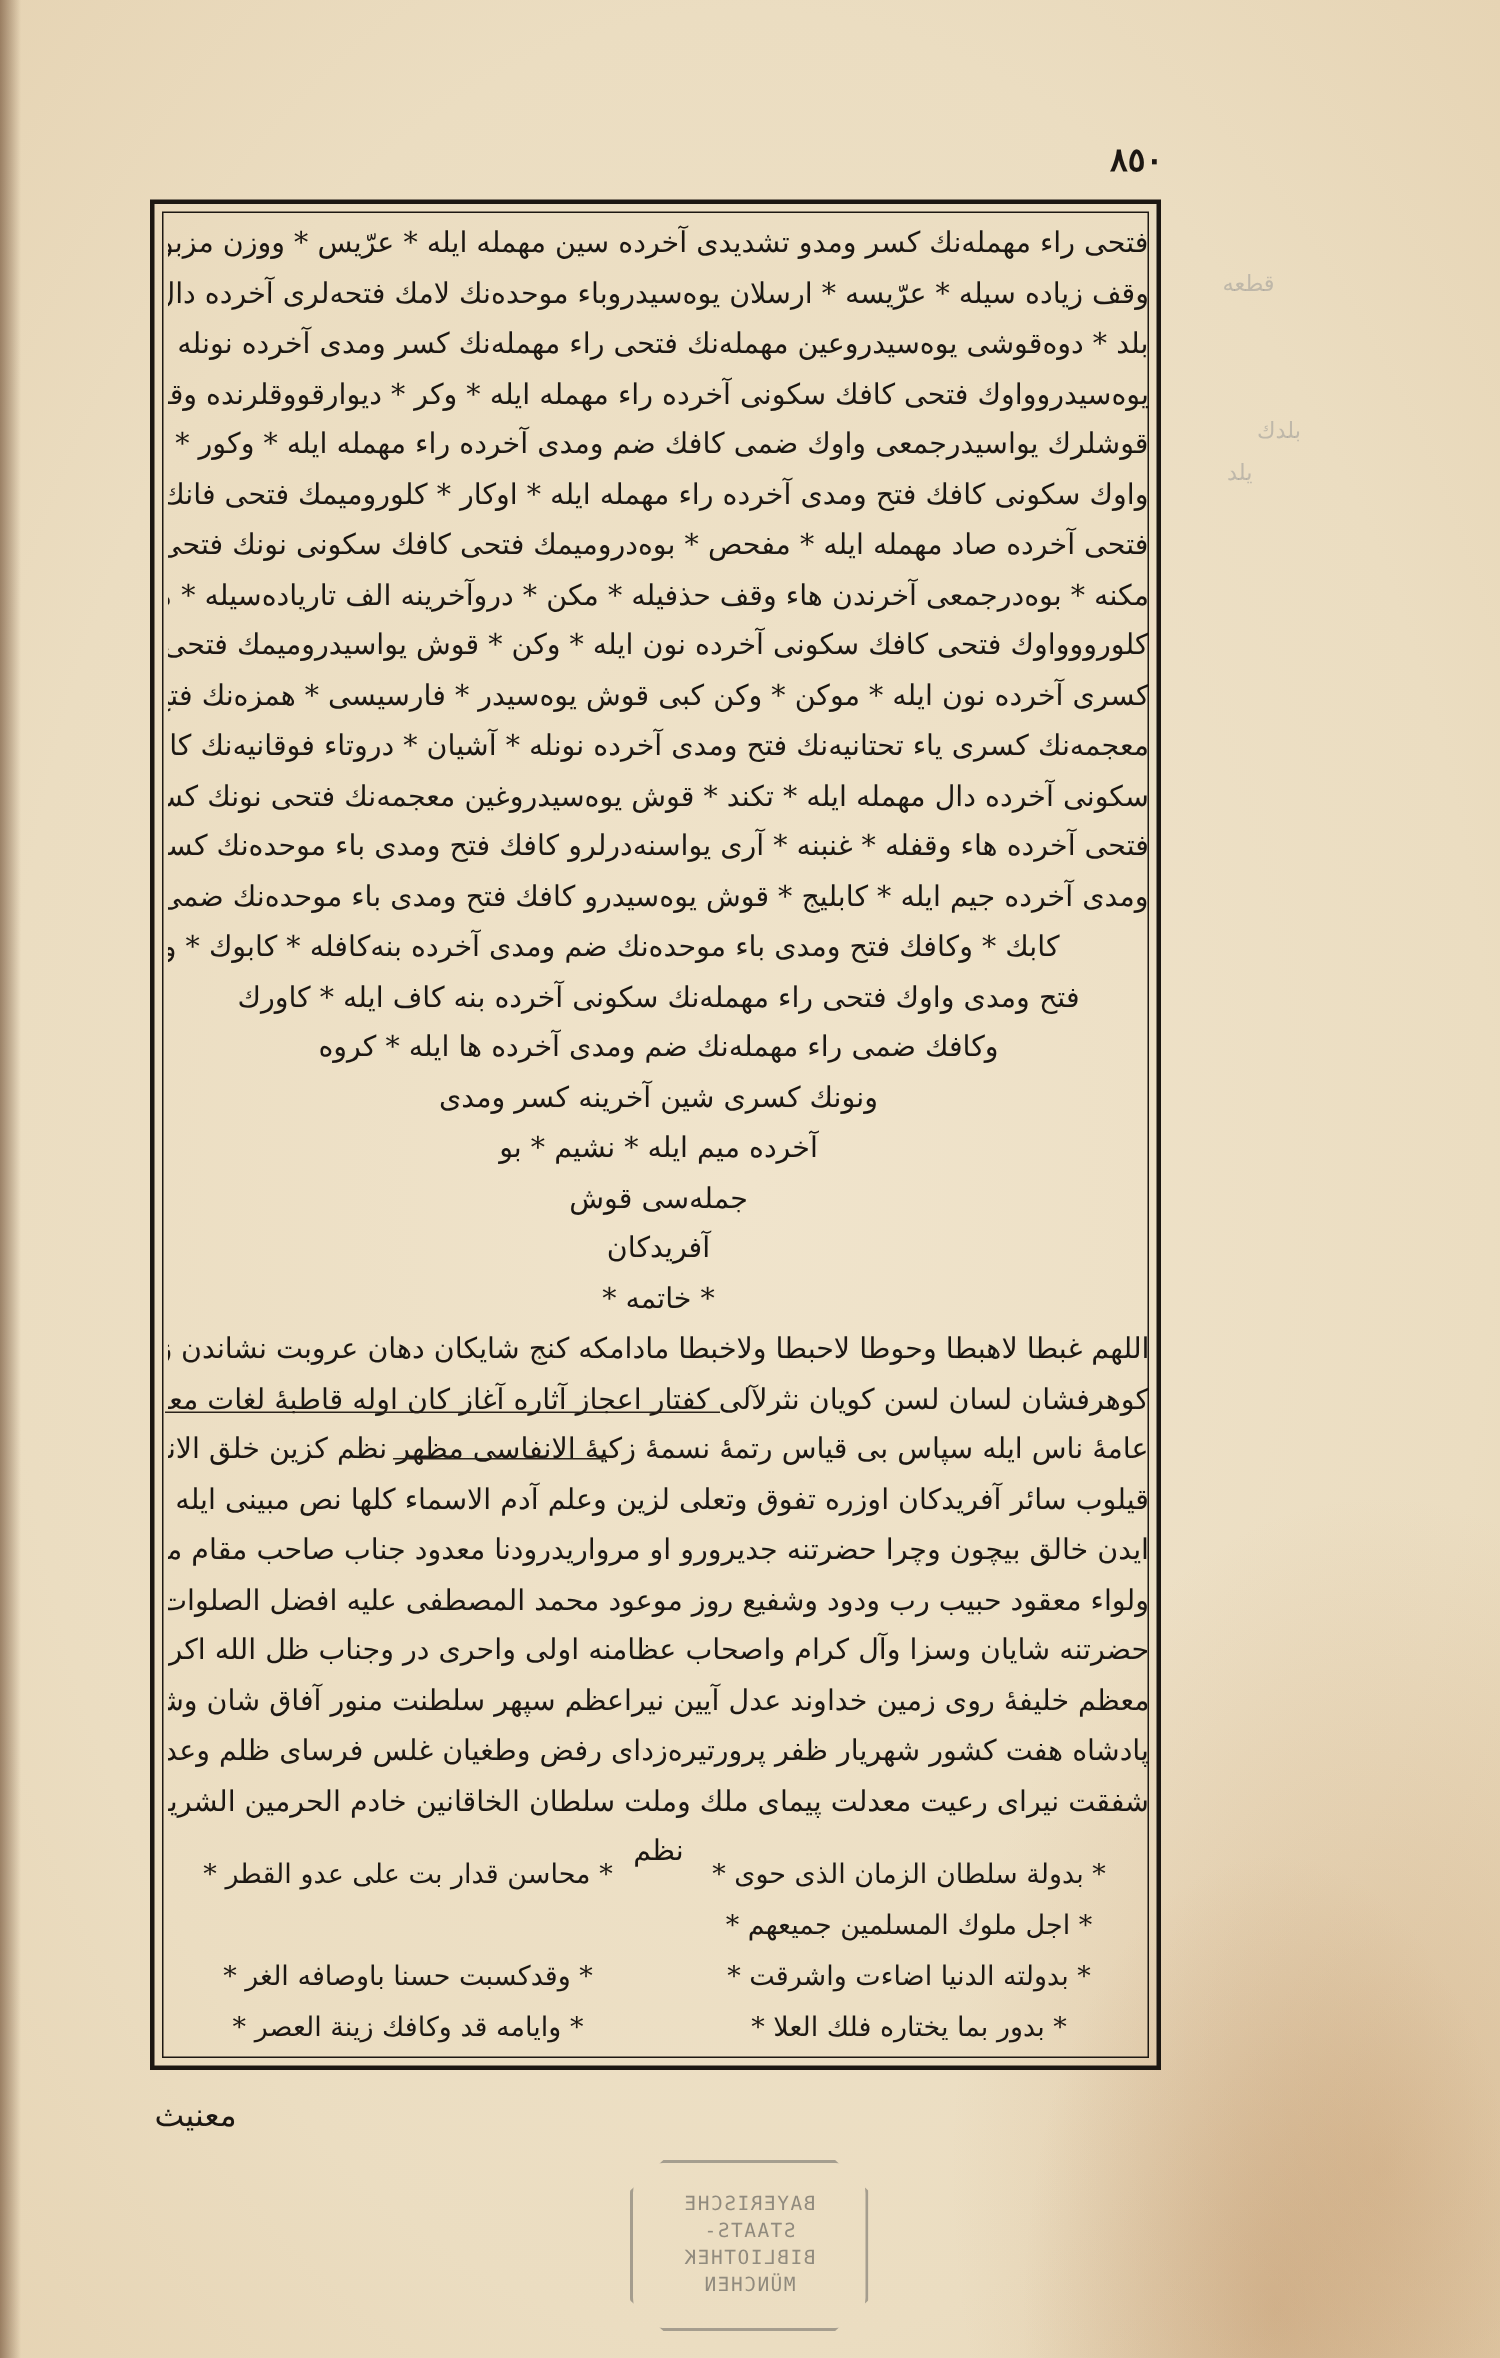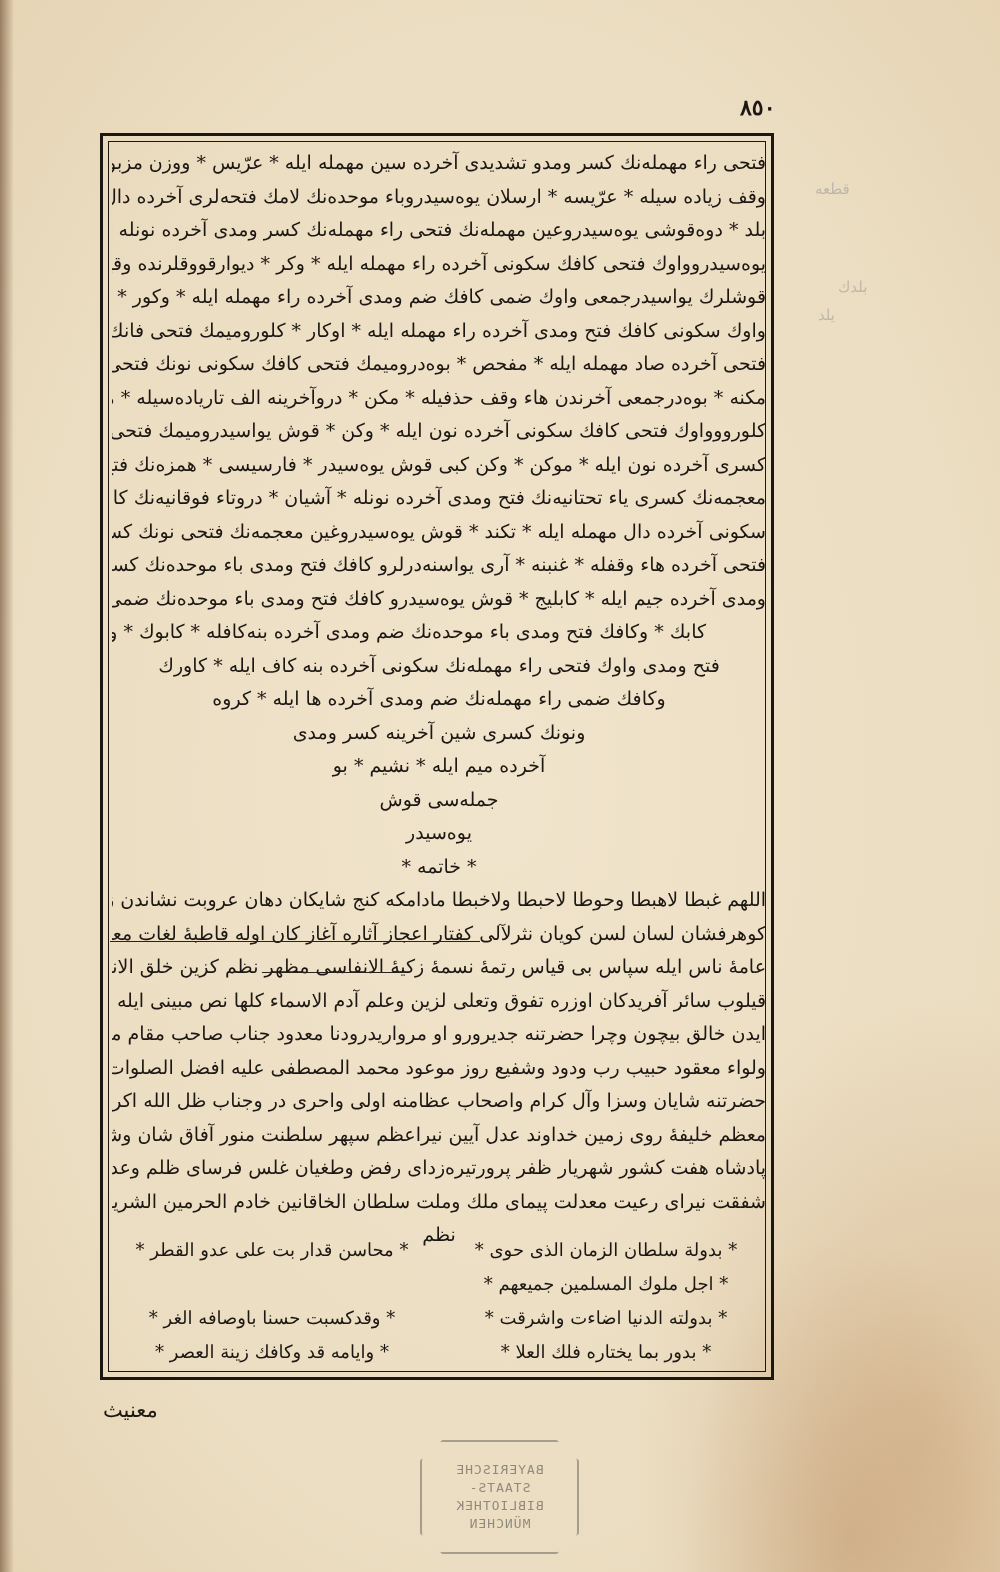--- a/index.html
+++ b/index.html
@@ -164,21 +164,21 @@
   <span class="line">سكونی آخردە دال مهملە ایلە * تكند * قوش یوەسیدروغین معجمەنك فتحی نونك كسر ومدی بنەنونك</span>
   <span class="line">فتحی آخردە هاء وقفلە * غنبنه * آری یواسنەدرلرو كافك فتح ومدی باء موحدەنك كسری لامك كسر</span>
   <span class="line">ومدی آخردە جیم ایلە * كابلیج * قوش یوەسیدرو كافك فتح ومدی باء موحدەنك ضمی آخردە بنەكافلە</span>
 
   <span class="line center" style="padding:0 60px; box-sizing:border-box;">كابك * وكافك فتح ومدی باء موحدەنك ضم ومدی آخردە بنەكافلە * كابوك * وكافك</span>
   <span class="line center">فتح ومدی واوك فتحی راء مهملەنك سكونی آخردە بنه كاف ایلە * كاورك</span>
   <span class="line center">وكافك ضمی راء مهملەنك ضم ومدی آخردە ها ایلە * كروه</span>
   <span class="line center">ونونك كسری شین آخرینه كسر ومدی</span>
   <span class="line center">آخردە میم ایلە * نشیم * بو</span>
   <span class="line center">جملەسی قوش</span>
-  <span class="line center">یوەسیدر</span>
+  <span class="line center">آفریدكان</span>
   <span class="line center">* خاتمه *</span>
 
   <span class="line">اللهم غبطا لاهبطا وحوطا لاحبطا ولاخبطا مادامكه كنج شایكان دهان عروبت نشاندن زبان</span>
   <span class="line">كوهرفشان لسان لسن كویان نثرلآلی كفتار اعجاز آثارە آغاز كان اولە قاطبهٔ لغات معجزاساس</span>
   <span class="line">عامهٔ ناس ایلە سپاس بی قیاس رتمهٔ نسمهٔ زكیهٔ الانفاسی مظهر نظم كزین خلق الانسان علمه البیان</span>
   <span class="line">قیلوب سائر آفریدكان اوزرە تفوق وتعلی لزین وعلم آدم الاسماء كلها نص مبینی ایلە تبیین وعیان</span>
   <span class="line">ایدن خالق بیچون وچرا حضرتنه جدیرورو او مرواریدرودنا معدود جناب صاحب مقام محمود</span>
   <span class="line">ولواء معقود حبیب رب ودود وشفیع روز موعود محمد المصطفی علیه افضل الصلوات والتحایا</span>
   <span class="line">حضرتنه شایان وسزا وآل كرام واصحاب عظامنه اولی واحری در وجناب ظل الله اكرم شهنشاه</span>
   <span class="line">معظم خلیفهٔ روی زمین خداوند عدل آیین نیراعظم سپهر سلطنت منور آفاق شان وشوكت</span>

